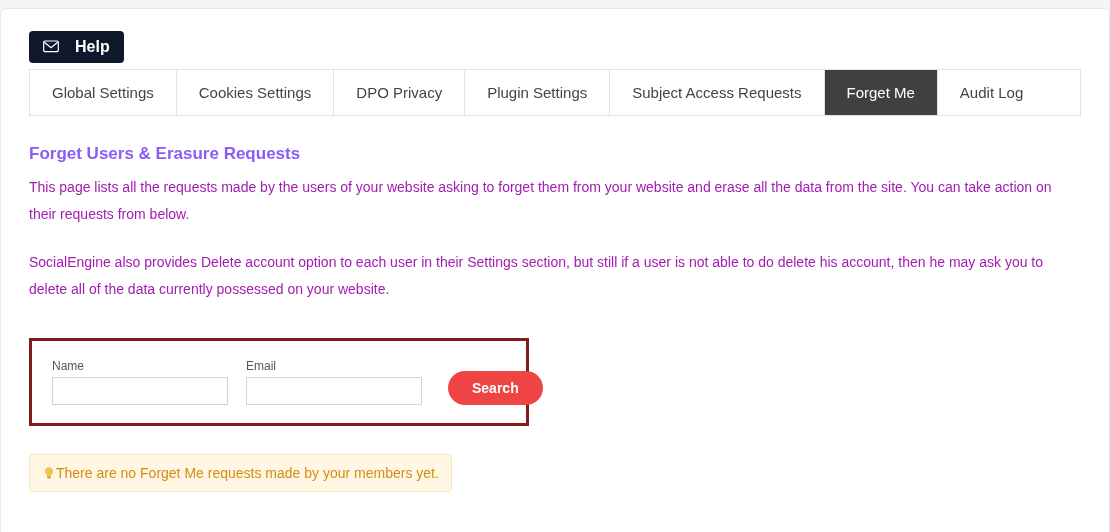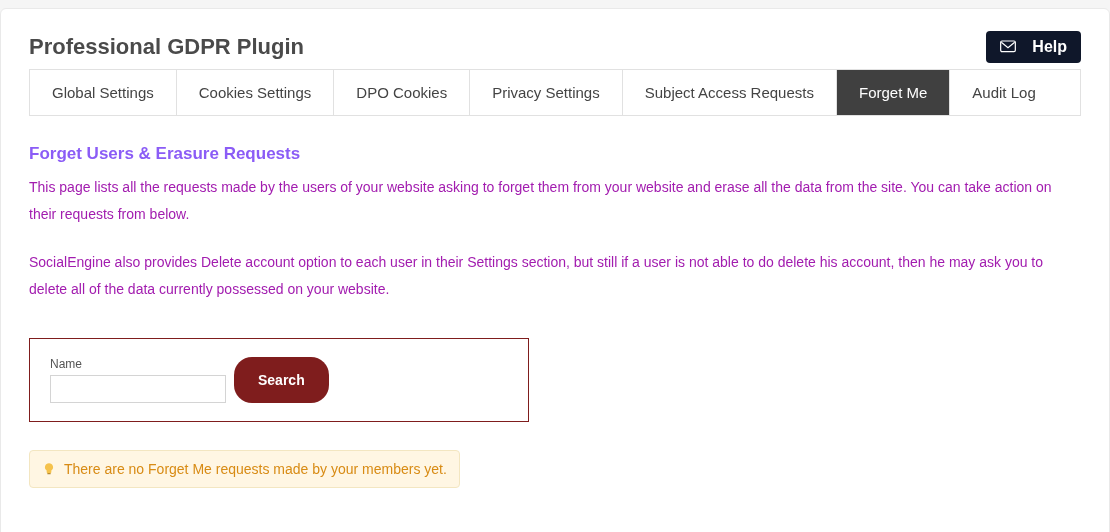--- a/index.html
+++ b/index.html
@@ -69,97 +69,101 @@
       margin-top: 28px;
     }
     .para {
       margin-top: 10px;
       line-height: 1.9;
       color: #a21caf;
       font-size: 14px;
     }
     .para + .para { margin-top: 22px; }
     .search-box {
-      border: 1px solid #7f1d1d;
+      border: 3px solid #7f1d1d;
       padding: 18px 20px;
       margin-top: 36px;
       display: flex;
       align-items: flex-end;
+      gap: 18px;
       width: 500px;
     }
     .field { display: flex; flex-direction: column; }
     .field label { font-size: 12px; color: #555; margin-bottom: 4px; }
     .field input {
       border: 1px solid #d4d4d4;
       height: 28px;
       width: 176px;
       padding: 0 6px;
       font-size: 13px;
     }
     .search-btn {
-      background: #7f1d1d;
+      background: #ef4444;
       color: #fff;
       border: none;
       border-radius: 18px;
-      padding: 15px 24px;
+      padding: 9px 24px;
       font-size: 14px;
       font-weight: 600;
       cursor: pointer;
       margin-left: 8px;
     }
     .notice {
       margin-top: 28px;
       background: #fff6e3;
       border: 1px solid #f3e6c1;
       border-radius: 4px;
       padding: 10px 12px;
       display: inline-flex;
       align-items: center;
-      gap: 8px;
+      gap: 0;
       color: #d88b14;
       font-size: 14px;
     }
     .bulb {
       width: 14px; height: 14px;
       display: inline-block;
     }
   </style>
 </head>
 <body>
 
 <div class="page">
 
   <div class="header-row">
-    <h1 class="page-title">Professional GDPR Plugin</h1>
     <button class="help-btn">
       <svg viewBox="0 0 24 20">
         <rect x="1" y="1" width="22" height="16" rx="2"></rect>
         <path d="M2 3 L12 11 L22 3"></path>
       </svg>
       <span>Help</span>
     </button>
   </div>
 
   <div class="tabs">
     <div class="tab">Global Settings</div>
     <div class="tab">Cookies Settings</div>
-    <div class="tab">DPO Cookies</div>
-    <div class="tab">Privacy Settings</div>
+    <div class="tab">DPO Privacy</div>
+    <div class="tab">Plugin Settings</div>
     <div class="tab">Subject Access Requests</div>
     <div class="tab active">Forget Me</div>
     <div class="tab">Audit Log</div>
   </div>
 
   <h2 class="section-title">Forget Users &amp; Erasure Requests</h2>
   <p class="para">This page lists all the requests made by the users of your website asking to forget them from your website and erase all the data from the site. You can take action on their requests from below.</p>
   <p class="para">SocialEngine also provides Delete account option to each user in their Settings section, but still if a user is not able to do delete his account, then he may ask you to delete all of the data currently possessed on your website.</p>
 
   <div class="search-box">
     <div class="field">
       <label>Name</label>
+      <input type="text" value="" style="">
+    </div>
+    <div class="field">
+      <label>Email</label>
       <input type="text" value="" style="">
     </div>
     <button class="search-btn">Search</button>
   </div>
 
   <div class="notice">
     <span class="bulb">
       <svg viewBox="0 0 24 24" width="14" height="14">
         <path fill="#f5c24c" d="M12 2a7 7 0 0 0-4 12.7V17a2 2 0 0 0 2 2h4a2 2 0 0 0 2-2v-2.3A7 7 0 0 0 12 2z"></path>
         <rect fill="#b8892e" x="9" y="19" width="6" height="2" rx="1"></rect>

